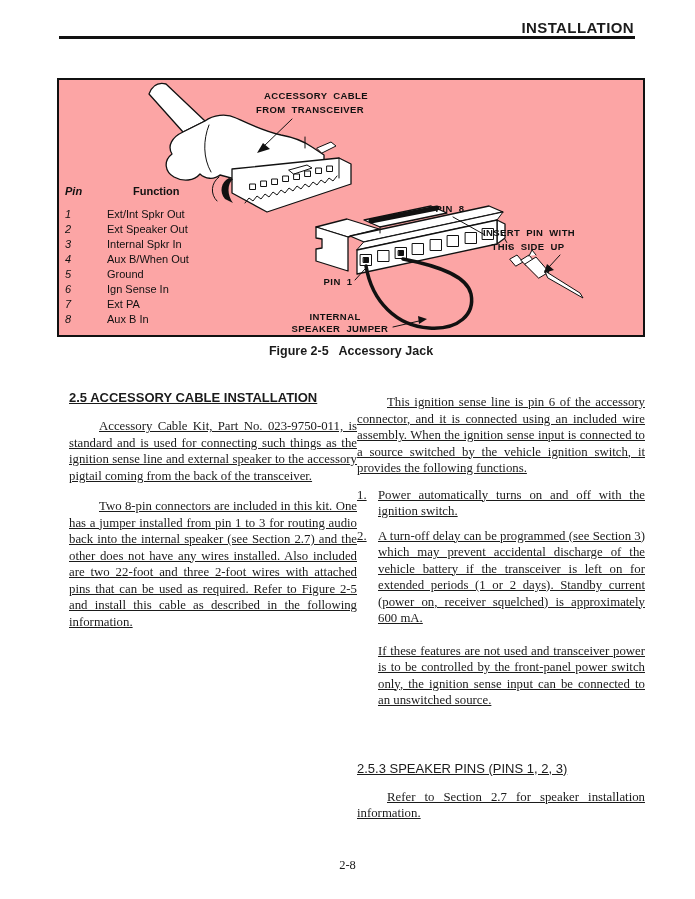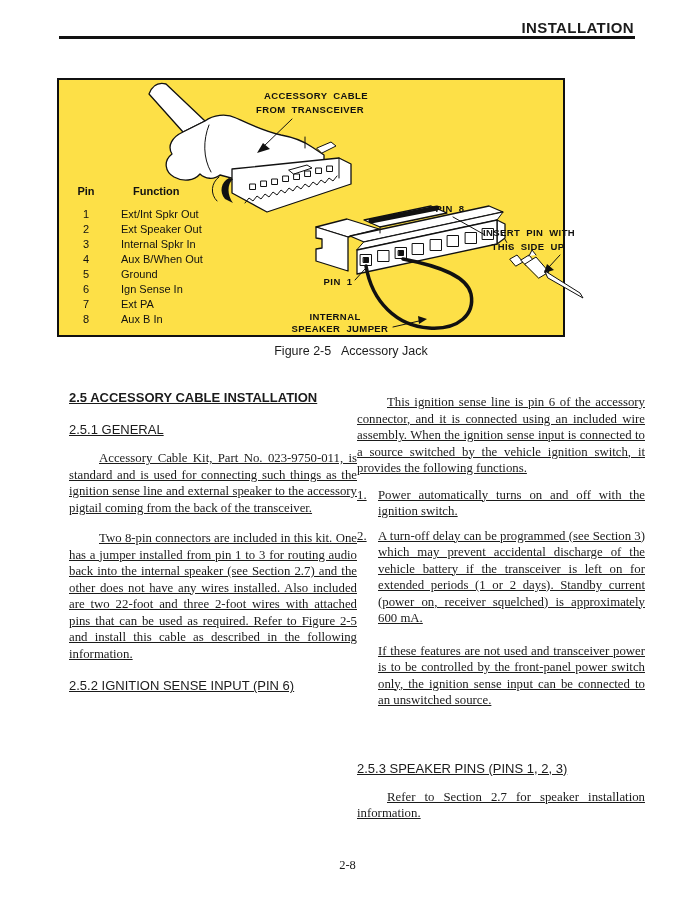--- a/index.html
+++ b/index.html
@@ -11,41 +11,41 @@
   
   .hdr-text {
     position:absolute; top:19px; right:61px;
     font-family:"Liberation Sans", sans-serif; font-weight:bold; font-size:15px;
     letter-spacing:0.4px;
   }
   .hdr-rule { position:absolute; top:36px; left:59px; right:60px; height:3px; background:#111; }
 
   
   .figbox {
-    position:absolute; left:57px; top:78px; width:508px; height:259px;
-    border:2px solid #111; box-sizing:border-box; background:#fde047;
+    position:absolute; left:57px; top:78px; width:588px; height:259px;
+    border:2px solid #111; box-sizing:border-box; background:#fca5a5;
   }
   .figbox svg { position:absolute; left:0; top:0; }
   .fig-label {
     font-family:"Liberation Sans", sans-serif; font-weight:bold; font-size:9.5px;
     letter-spacing:0.4px; word-spacing:3px; fill:#111;
   }
   .pin-table {
     position:absolute; left:6px; top:104px;
     font-family:"Liberation Sans", sans-serif; font-size:11px; color:#111;
   }
   .pt-row { display:flex; height:15px; line-height:15px; }
   .pt-head { font-weight:bold; margin-bottom:8px; }
-  .pt-c1 { width:42px; text-align:center; }
-  .pt-c2 { margin-left:14px; white-space:nowrap; }
+  .pt-c1 { width:42px; text-align:left;font-style:italic; }
+  .pt-c2 { white-space:nowrap; }
   .pt-head .pt-c2 { margin-left:26px; }
 
   .caption {
     position:absolute; top:344px; left:57px; width:588px; text-align:center;
-    font-family:"Liberation Sans", sans-serif; font-weight:normal; font-size:12.5px;
+    font-family:"Liberation Sans", sans-serif; font-weight:bold; font-size:12.5px;
     white-space:pre;
   }
 
   
   .columns {
     position:absolute; left:69px; top:382px; width:588px;
     display:flex; text-decoration:underline;
   }
   .col { width:288px; font-size:12.8px; line-height:16.5px; text-align:justify; }
   .col h2 {
@@ -229,24 +229,22 @@
           <div class="pt-c2">Aux B In</div>
         </div>
     </div>
   </div>
 
   <div class="caption">Figure 2-5   Accessory Jack</div>
 
   <div class="columns">
     <div class="col">
       <h2>2.5 ACCESSORY CABLE INSTALLATION</h2>
-      <h3>2.5.1 GENERAL</h3>
       <p>Accessory Cable Kit, Part No. 023-9750-011, is standard and is used for connecting such things as the ignition sense line and external speaker to the accessory pigtail coming from the back of the transceiver.</p>
       <p class="mt-p2">Two 8-pin connectors are included in this kit. One has a jumper installed from pin 1 to 3 for routing audio back into the internal speaker (see Section 2.7) and the other does not have any wires installed. Also included are two 22-foot and three 2-foot wires with attached pins that can be used as required. Refer to Figure 2-5 and install this cable as described in the following information.</p>
-      <h3>2.5.2 IGNITION SENSE INPUT (PIN 6)</h3>
     </div>
 
     <div class="col">
       <p>This ignition sense line is pin 6 of the accessory connector, and it is connected using an included wire assembly. When the ignition sense input is connected to a source switched by the vehicle ignition switch, it provides the following functions.</p>
       <ol class="num-list">
         <li>
           <span class="li-num">1.</span>
           <span class="li-text">Power automatically turns on and off with the ignition switch.</span>
         </li>
         <li>

